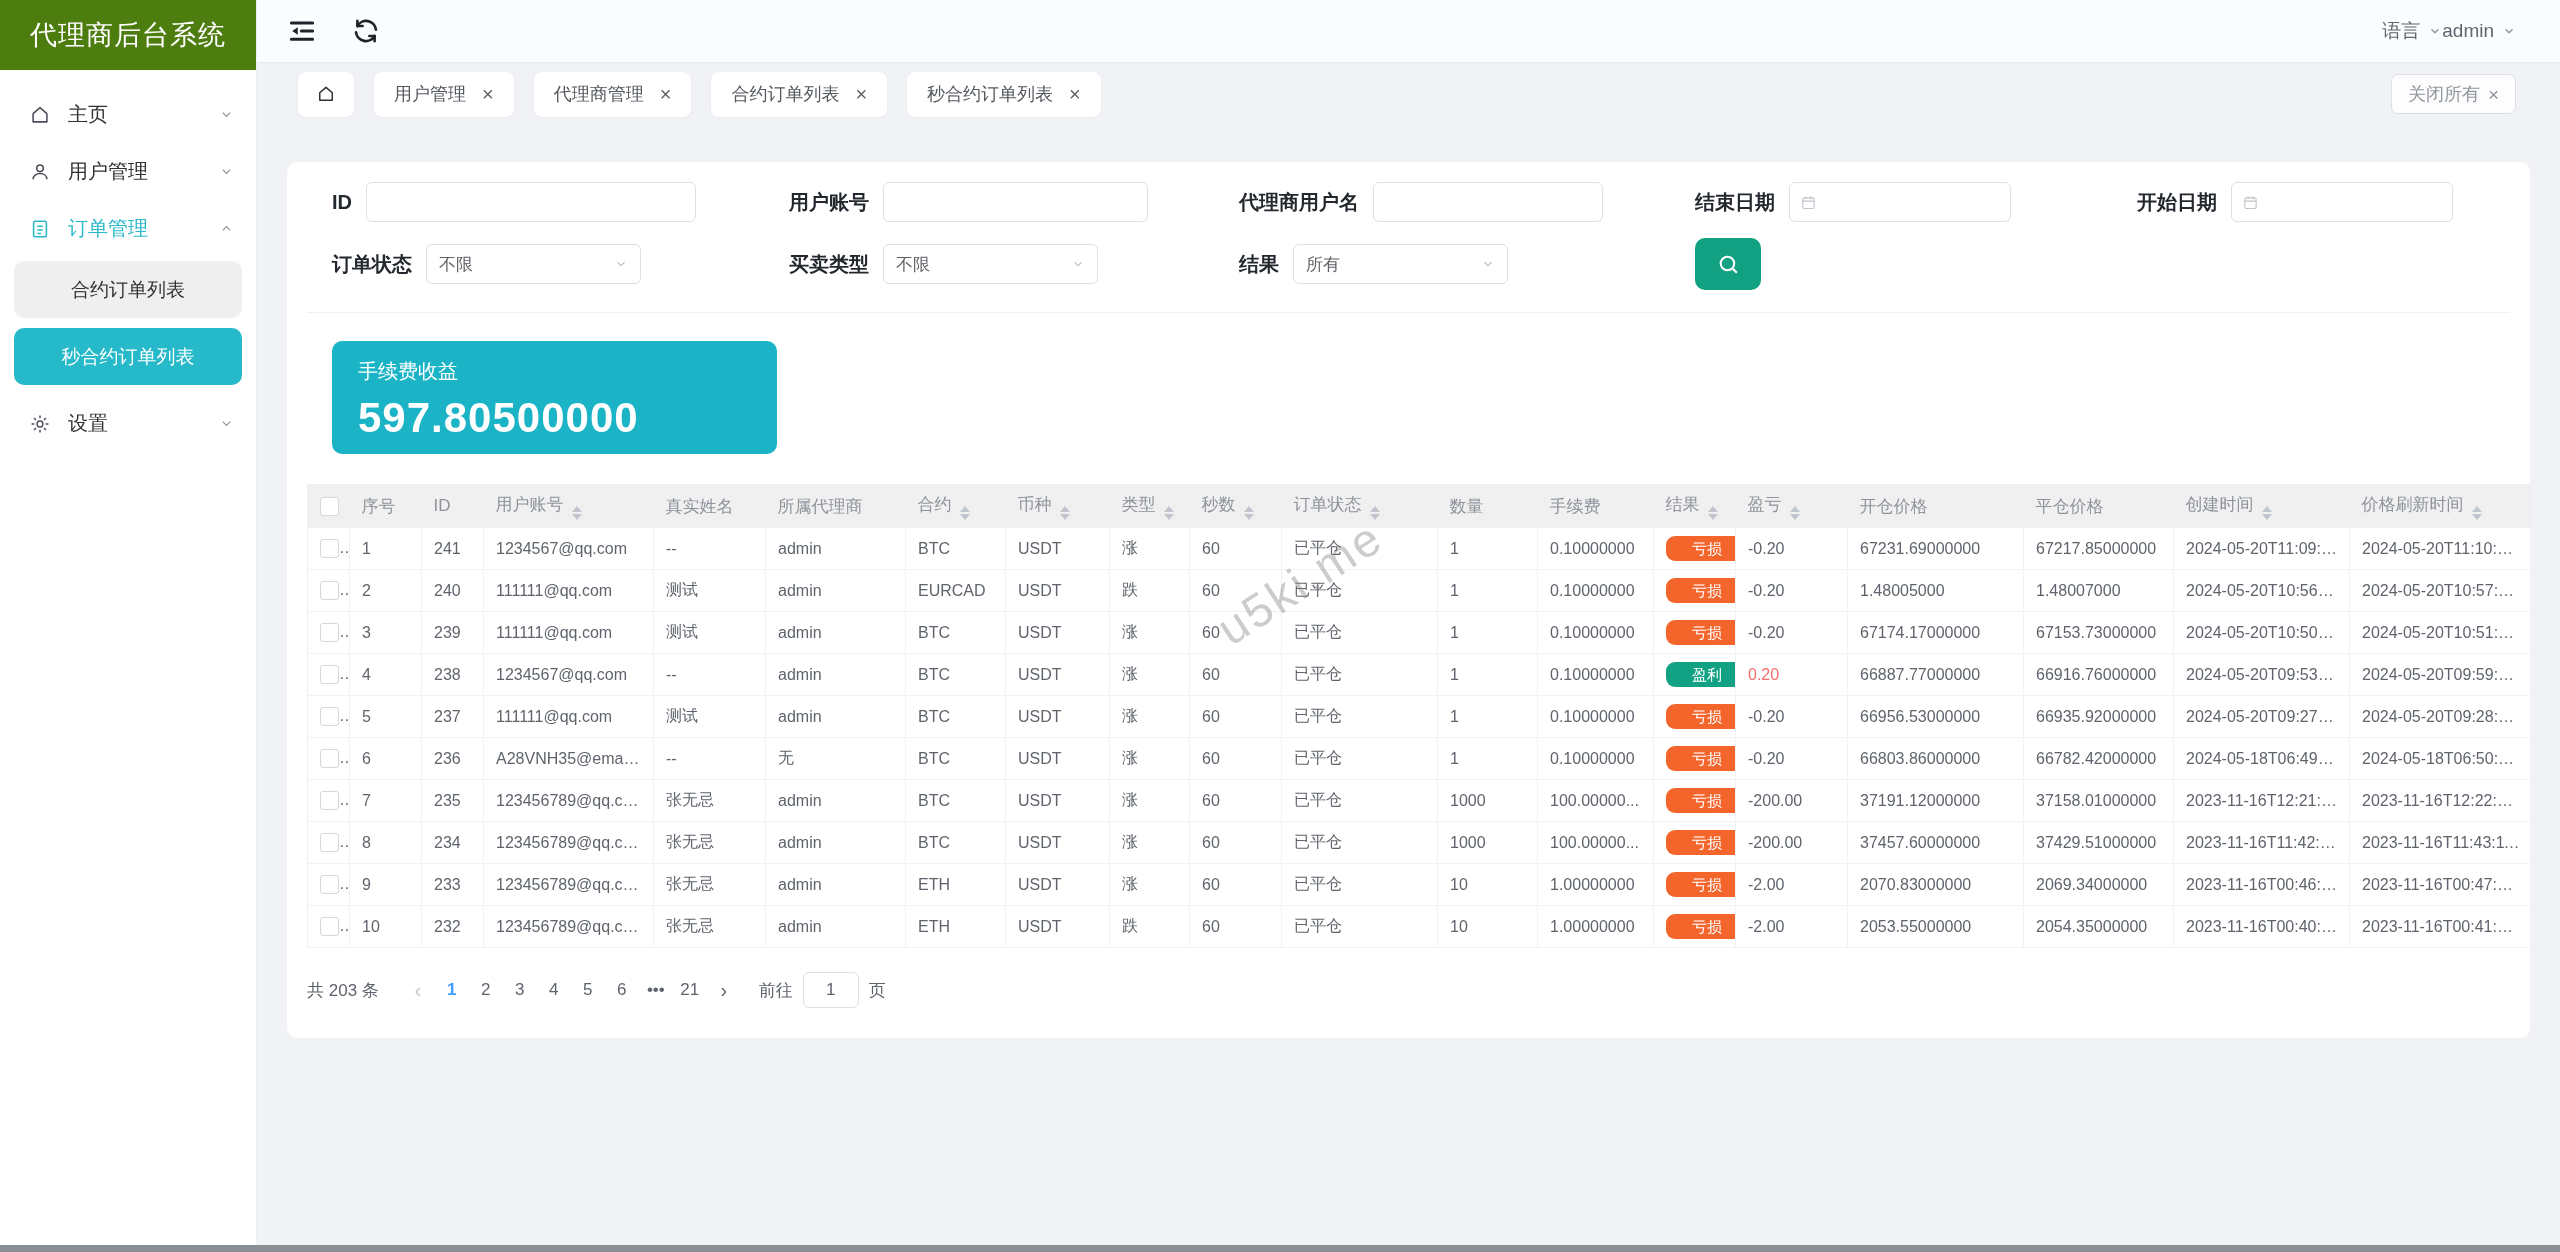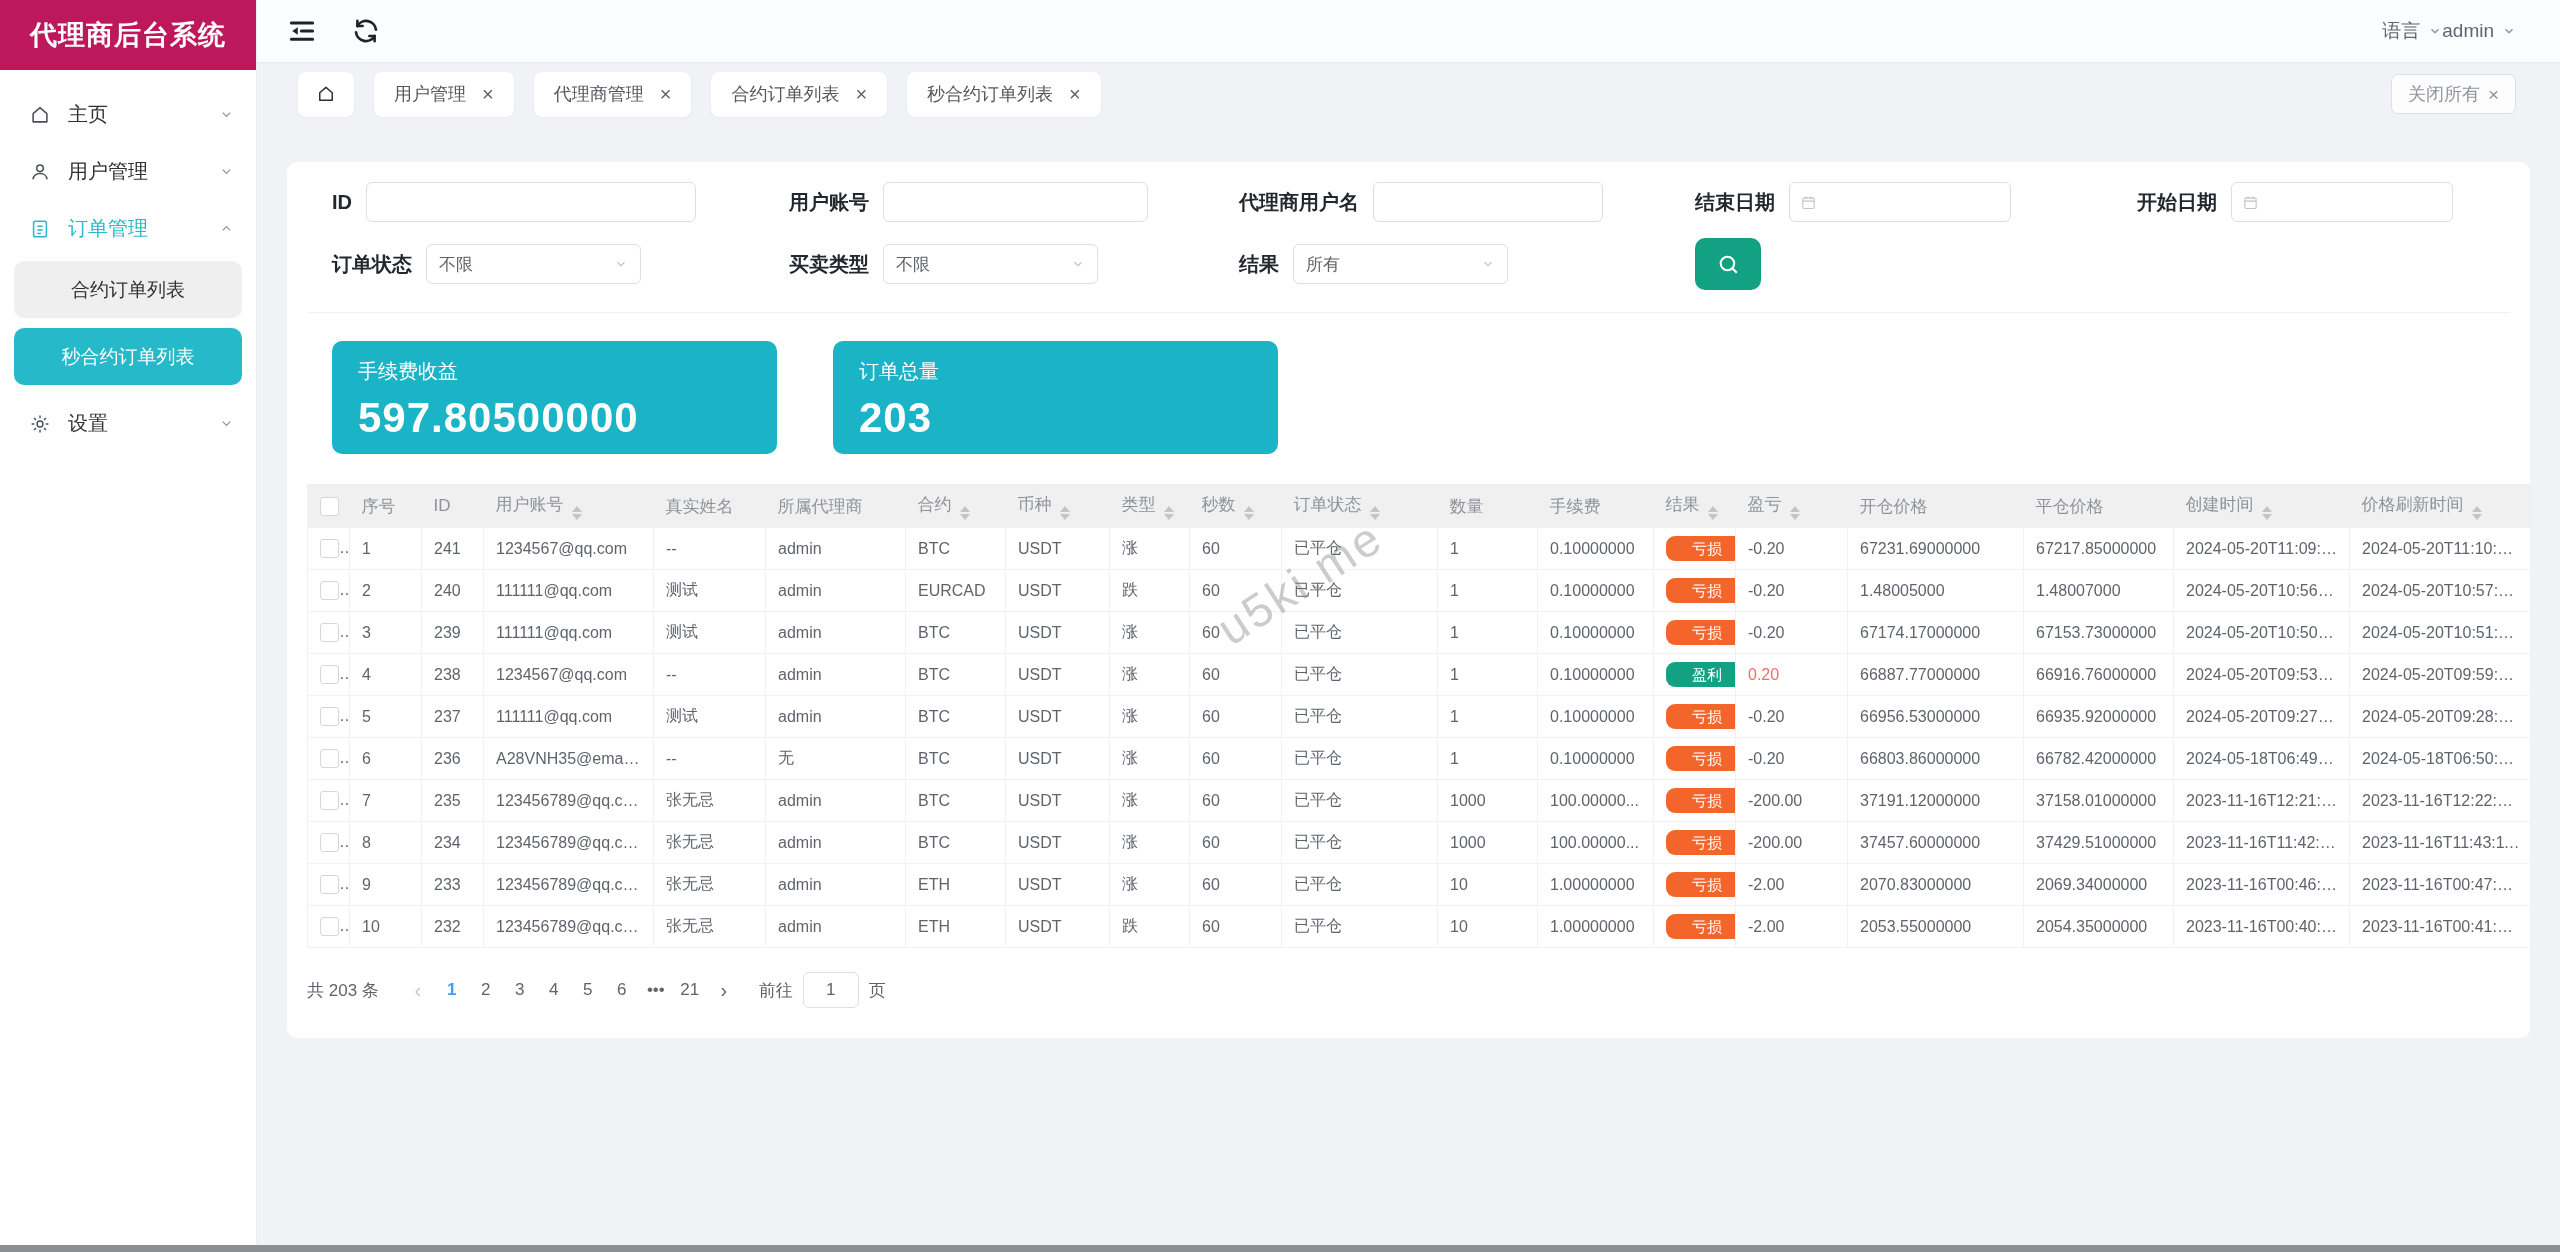--- a/index.html
+++ b/index.html
@@ -2,22 +2,22 @@
 <html><head>
 <meta charset="utf-8">
 <style>
   html,body{margin:0;padding:0}
   body{width:2560px;height:1252px;overflow:hidden;background:#f0f2f5;
        font-family:"Liberation Sans","DejaVu Sans",sans-serif;color:#303133;position:relative}
   .app{display:flex;width:100%;height:100%}
 
   
   .sidebar{width:256px;min-width:256px;background:#fff;border-right:1px solid #ebeef2;z-index:3}
-  .logo{height:70px;background:#be185d;color:#fff;display:flex;align-items:center;justify-content:center;
-        font-size:27px;font-weight:700;letter-spacing:1px}
+  .logo{height:70px;background:#4d7c0f;color:#fff;display:flex;align-items:center;justify-content:center;
+        font-size:27px;font-weight:400;letter-spacing:1px}
   .menu{padding-top:16px}
   .menu-item{height:57px;display:flex;align-items:center;padding:0 22px 0 28px;font-size:20px;color:#303133;cursor:pointer}
   .mi-icon{width:24px;height:24px;margin-right:16px;color:#4a4f57;display:flex;align-items:center;justify-content:center}
   .mi-icon svg{width:22px;height:22px}
   .mi-label{flex:1}
   .chev{color:#8f959e;display:flex}
   .chev svg{width:15px;height:15px}
   .menu-item.active-parent,.menu-item.active-parent .mi-icon{color:#2bb9c9}
   .sub-item{margin:4px 14px 10px;height:57px;border-radius:10px;background:#efefef;display:flex;
             align-items:center;justify-content:center;font-size:19px;color:#303133;cursor:pointer}
@@ -337,24 +337,20 @@
             <div></div>
           </div>
         </div>
 
         <div class="divider"></div>
 
         <div class="stats">
           <div class="stat-card">
             <div class="stat-label">手续费收益</div>
             <div class="stat-value">597.80500000</div>
-          </div>
-          <div class="stat-card">
-            <div class="stat-label">订单总量</div>
-            <div class="stat-value">203</div>
           </div>
         </div>
 
         <div class="table-wrap">
           <table>
             <colgroup>
                 <col style="width: 42px;">
                 <col style="width: 72px;">
                 <col style="width: 62px;">
                 <col style="width: 170px;">

